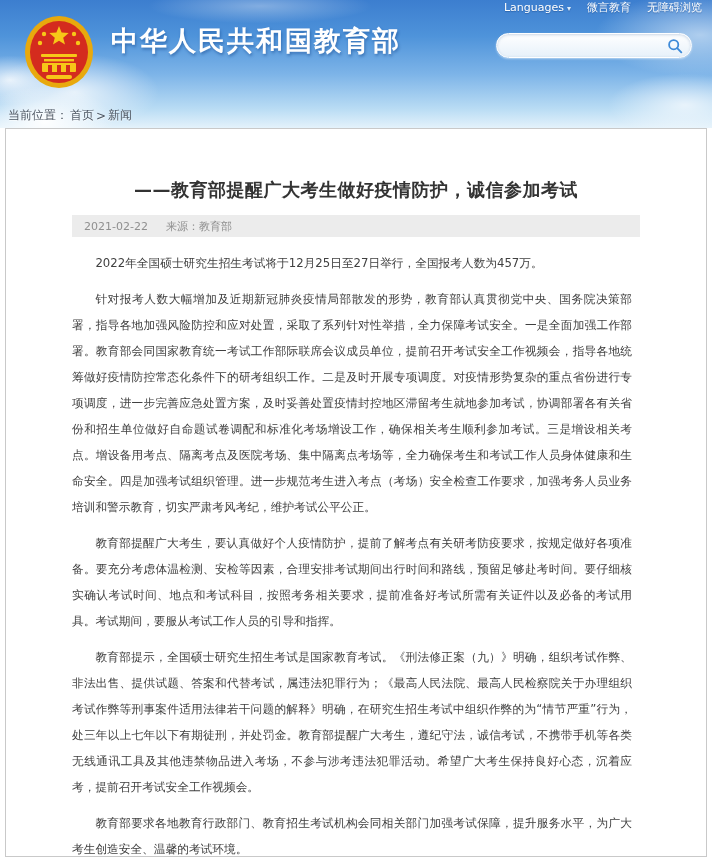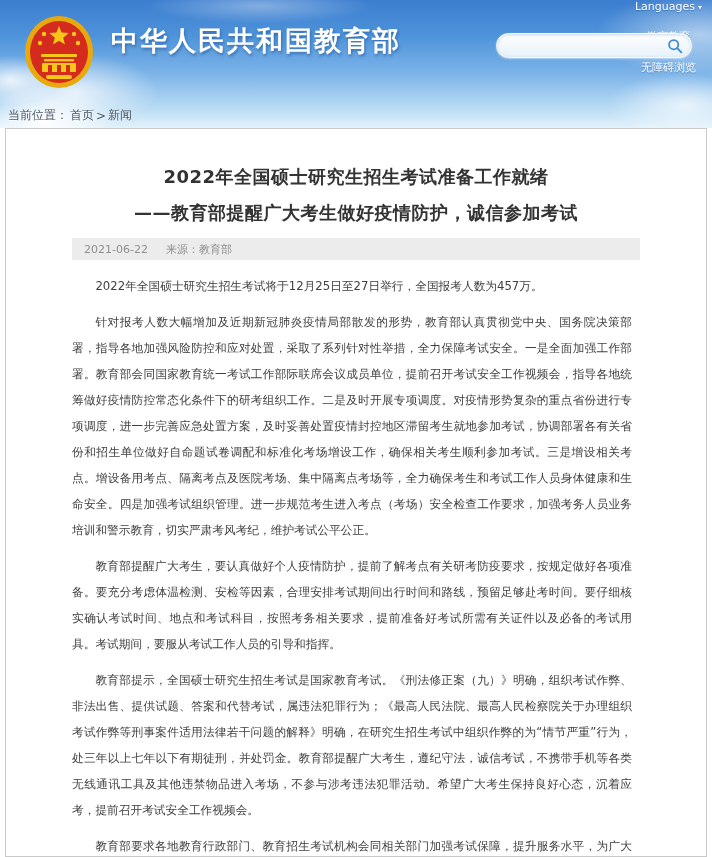--- a/index.html
+++ b/index.html
@@ -19,21 +19,21 @@
       radial-gradient(ellipse 70px 35px  at 10px 80px,  rgba(255,255,255,.8),  rgba(255,255,255,0) 70%),
       radial-gradient(ellipse 150px 60px at 700px 35px, rgba(255,255,255,.55), rgba(255,255,255,0) 70%),
       radial-gradient(ellipse 110px 45px at 685px 105px,rgba(255,255,255,.7),  rgba(255,255,255,0) 70%),
       radial-gradient(ellipse 160px 25px at 260px 6px,  rgba(255,255,255,.35), rgba(255,255,255,0) 70%),
       linear-gradient(180deg,#3c7ecf 0%, #4e93da 28%, #7db4e8 58%, #b9dcf4 85%, #e4f2fb 100%);
   }
 
   .top-links {
     position:absolute; top:0; right:10px; height:14px;
     display:flex; align-items:center; gap:16px;
-    font-size:11px; color:#ffffff;flex-direction:column;
+    font-size:11px; color:#ffffff;
   }
   .top-links .lnk { cursor:pointer; white-space:nowrap; text-shadow:0 1px 1px rgba(0,40,100,.35); }
   .caret { font-size:8px; margin-left:3px; color:#dcecfa; }
 
   .brand { position:absolute; left:22px; top:14px; display:flex; align-items:flex-start; }
   .emblem { width:74px; height:78px; flex:0 0 auto; }
   .brand-text { margin-left:15px; padding-top:12px; color:#fff; }
   .site-title {
     font-size:27px; font-weight:bold; letter-spacing:2px; line-height:1.1;
     text-shadow:1px 2px 3px rgba(10,60,130,.45); white-space:nowrap;
@@ -135,25 +135,24 @@
 
   <div class="breadcrumb">
     <span>当前位置：</span>
     <span class="crumb-link">首页</span>
     <span>&gt;</span>
     <span class="crumb-link">新闻</span>
   </div>
 </div>
 
 <div class="content">
-  <div class="article-title">2022年全国硕士研究生招生考试准备工作就绪</div>
   <div class="article-subtitle">——教育部提醒广大考生做好疫情防护，诚信参加考试</div>
 
   <div class="date-bar">
-    <span>2021-06-22</span>
+    <span>2021-02-22</span>
     <span>来源：教育部</span>
   </div>
 
   <div class="article-body">
     <p>2022年全国硕士研究生招生考试将于12月25日至27日举行，全国报考人数为457万。</p>
     <p>针对报考人数大幅增加及近期新冠肺炎疫情局部散发的形势，教育部认真贯彻党中央、国务院决策部署，指导各地加强风险防控和应对处置，采取了系列针对性举措，全力保障考试安全。一是全面加强工作部署。教育部会同国家教育统一考试工作部际联席会议成员单位，提前召开考试安全工作视频会，指导各地统筹做好疫情防控常态化条件下的研考组织工作。二是及时开展专项调度。对疫情形势复杂的重点省份进行专项调度，进一步完善应急处置方案，及时妥善处置疫情封控地区滞留考生就地参加考试，协调部署各有关省份和招生单位做好自命题试卷调配和标准化考场增设工作，确保相关考生顺利参加考试。三是增设相关考点。增设备用考点、隔离考点及医院考场、集中隔离点考场等，全力确保考生和考试工作人员身体健康和生命安全。四是加强考试组织管理。进一步规范考生进入考点（考场）安全检查工作要求，加强考务人员业务培训和警示教育，切实严肃考风考纪，维护考试公平公正。</p>
     <p>教育部提醒广大考生，要认真做好个人疫情防护，提前了解考点有关研考防疫要求，按规定做好各项准备。要充分考虑体温检测、安检等因素，合理安排考试期间出行时间和路线，预留足够赴考时间。要仔细核实确认考试时间、地点和考试科目，按照考务相关要求，提前准备好考试所需有关证件以及必备的考试用具。考试期间，要服从考试工作人员的引导和指挥。</p>
     <p>教育部提示，全国硕士研究生招生考试是国家教育考试。《刑法修正案（九）》明确，组织考试作弊、非法出售、提供试题、答案和代替考试，属违法犯罪行为；《最高人民法院、最高人民检察院关于办理组织考试作弊等刑事案件适用法律若干问题的解释》明确，在研究生招生考试中组织作弊的为“情节严重”行为，处三年以上七年以下有期徒刑，并处罚金。教育部提醒广大考生，遵纪守法，诚信考试，不携带手机等各类无线通讯工具及其他违禁物品进入考场，不参与涉考违法犯罪活动。希望广大考生保持良好心态，沉着应考，提前召开考试安全工作视频会。</p>
     <p>教育部要求各地教育行政部门、教育招生考试机构会同相关部门加强考试保障，提升服务水平，为广大考生创造安全、温馨的考试环境。</p>
   </div>

